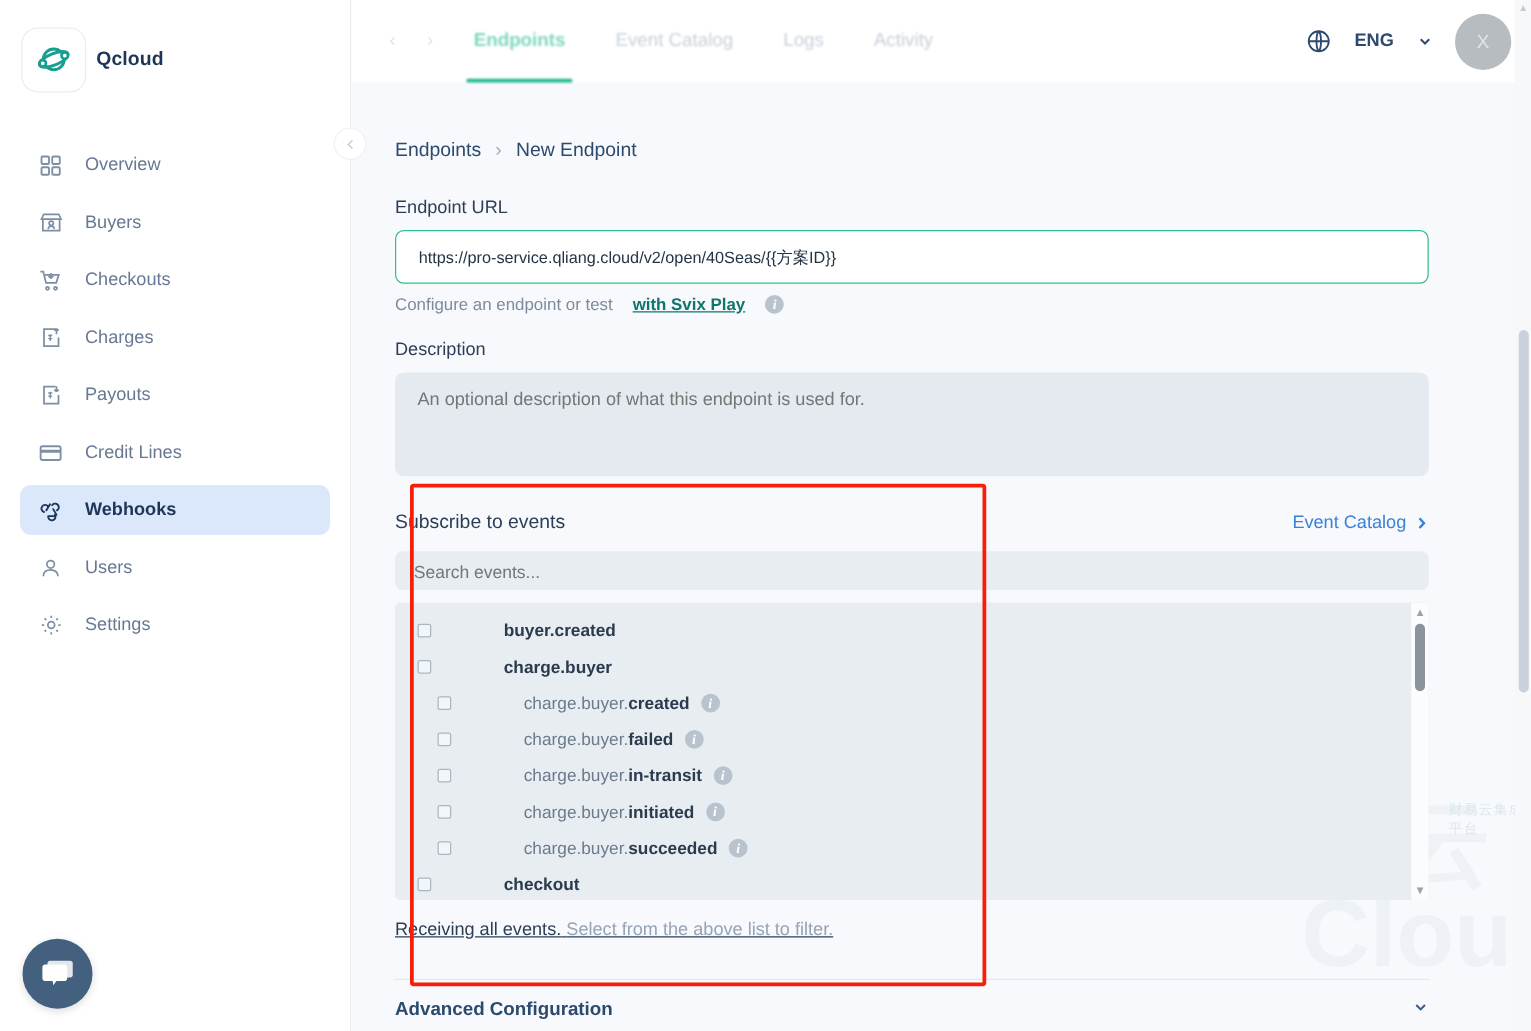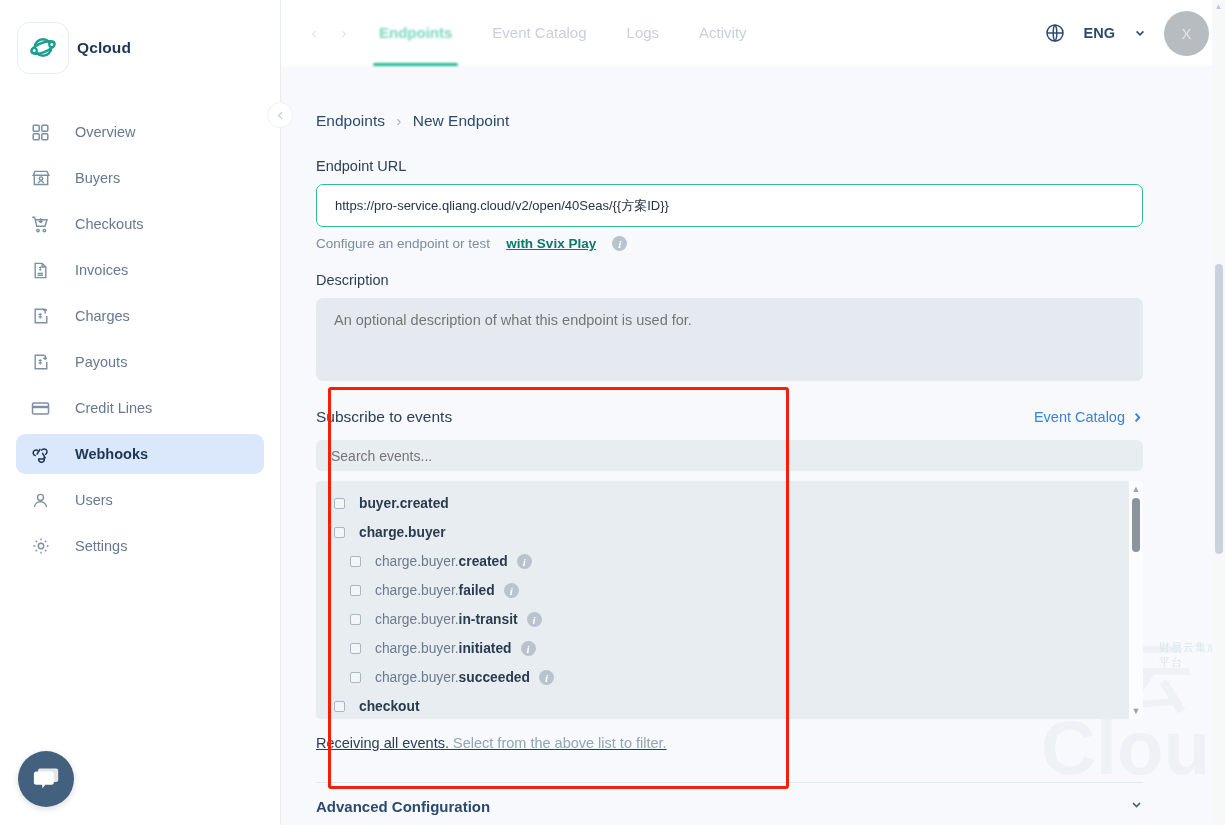--- a/index.html
+++ b/index.html
@@ -20,21 +20,21 @@
   .brand { display: flex; align-items: center; gap: 8px; padding: 22px 0 0 17px; }
   .brand-logo {
     width: 52px; height: 52px; border-radius: 13px;
     border: 1px solid #e9eef4; background: #fff;
     display: flex; align-items: center; justify-content: center;
   }
   .brand-name { font-size: 15.5px; font-weight: bold; color: #1d3557; letter-spacing: .1px; }
 
   .nav { margin-top: 38px; padding: 0 16px; }
   .nav-item {
-    display: flex; align-items: center; gap: 24px;
+    display: flex; align-items: center; gap: 17px;
     height: 40px; padding: 0 14px; margin-bottom: 6px;
     border-radius: 9px; cursor: pointer;
     color: #667892; font-size: 14.5px;
   }
   .nav-item .ico { width: 21px; height: 21px; flex: 0 0 21px; display:flex; align-items:center; justify-content:center; }
   .nav-item.active { background: #dbe7fb; color: #1d3557; font-weight: bold; }
   .nav-item.active .ico svg { stroke: #1d3557; }
 
   .collapse-btn {
     position: absolute; right: -13px; top: 102px;
@@ -120,21 +120,21 @@
   .event-list {
     margin-top: 10px; height: 238px; background: #e8edf2; border-radius: 4px;
     position: relative; overflow: hidden; padding: 8px 0 0 0;
   }
   .ev-row { display: flex; align-items: center; height: 29px; padding-left: 18px; cursor: pointer; }
   .ev-row.child { padding-left: 34px; }
   .cb {
     width: 11px; height: 11px; border: 1.3px solid #aab6c4; border-radius: 2px;
     background: #f3f6f9; margin-right: 14px; flex: 0 0 11px; cursor: pointer;
   }
-  .ev-label { font-size: 13.8px; color: #3d4d60; }
+  .ev-label { font-size: 13.8px; color: #3d4d60; margin-left: 44px; }
   .ev-label.parent { font-weight: bold; color: #2b3b4e; }
   .ev-label .suffix { font-weight: bold; color: #2b3b4e; }
   .ev-label .prefix { color: #6b7a8c; }
   .ev-info { margin-left: 9px; }
 
   .ev-scroll {
     position: absolute; right: 0; top: 0; width: 14px; height: 238px;
     background: #fbfcfd; display: flex; flex-direction: column; align-items: center;
     justify-content: space-between; padding: 3px 0; cursor: pointer;
   }
@@ -223,31 +223,20 @@
           <svg width="19" height="19" viewBox="0 0 19 19" fill="none" stroke="#7d8fa5" stroke-width="1.4">
             <path d="M1.3 2.2h2.3l2.2 9h8.2l2-6.4H5.1"></path>
             <circle cx="7" cy="15.6" r="1.2"></circle>
               <circle cx="13.4" cy="15.6" r="1.2"></circle>
             <path d="M9.7 3.3v4.4m0 0 2-2m-2 2-2-2" stroke-width="1.3"></path>
           </svg>
         </span>
         <span>Checkouts</span>
       </div>
 
-      <div class="nav-item">
-        <span class="ico">
-          <svg width="17" height="17" viewBox="0 0 17 17" fill="none" stroke="#7d8fa5" stroke-width="1.4">
-            <path d="M3.2 1.4h7l3.6 3.6v10.6H3.2Z"></path>
-              <path d="M10.1 1.4V5h3.7"></path>
-            <path d="M5.6 11.4h5.4M5.6 13.3h5.4"></path>
-            <path d="M8.3 4.6v4.2M7 5.5h2.2M7 7.7h2.2" stroke-width="1.1"></path>
-          </svg>
-        </span>
-        <span>Invoices</span>
-      </div>
 
       <div class="nav-item">
         <span class="ico">
           <svg width="18" height="18" viewBox="0 0 18 18" fill="none" stroke="#7d8fa5" stroke-width="1.4">
             <path d="M12.5 2.2H3.2v13.6h11.6V9"></path>
             <path d="M8.2 6.3v5.4M6.6 7.4h3.2M6.6 9.9h3.2" stroke-width="1.1"></path>
             <path d="M13.2 6.4V1.9m0 0-1.7 1.7m1.7-1.7 1.7 1.7"></path>
           </svg>
         </span>
         <span>Charges</span>

